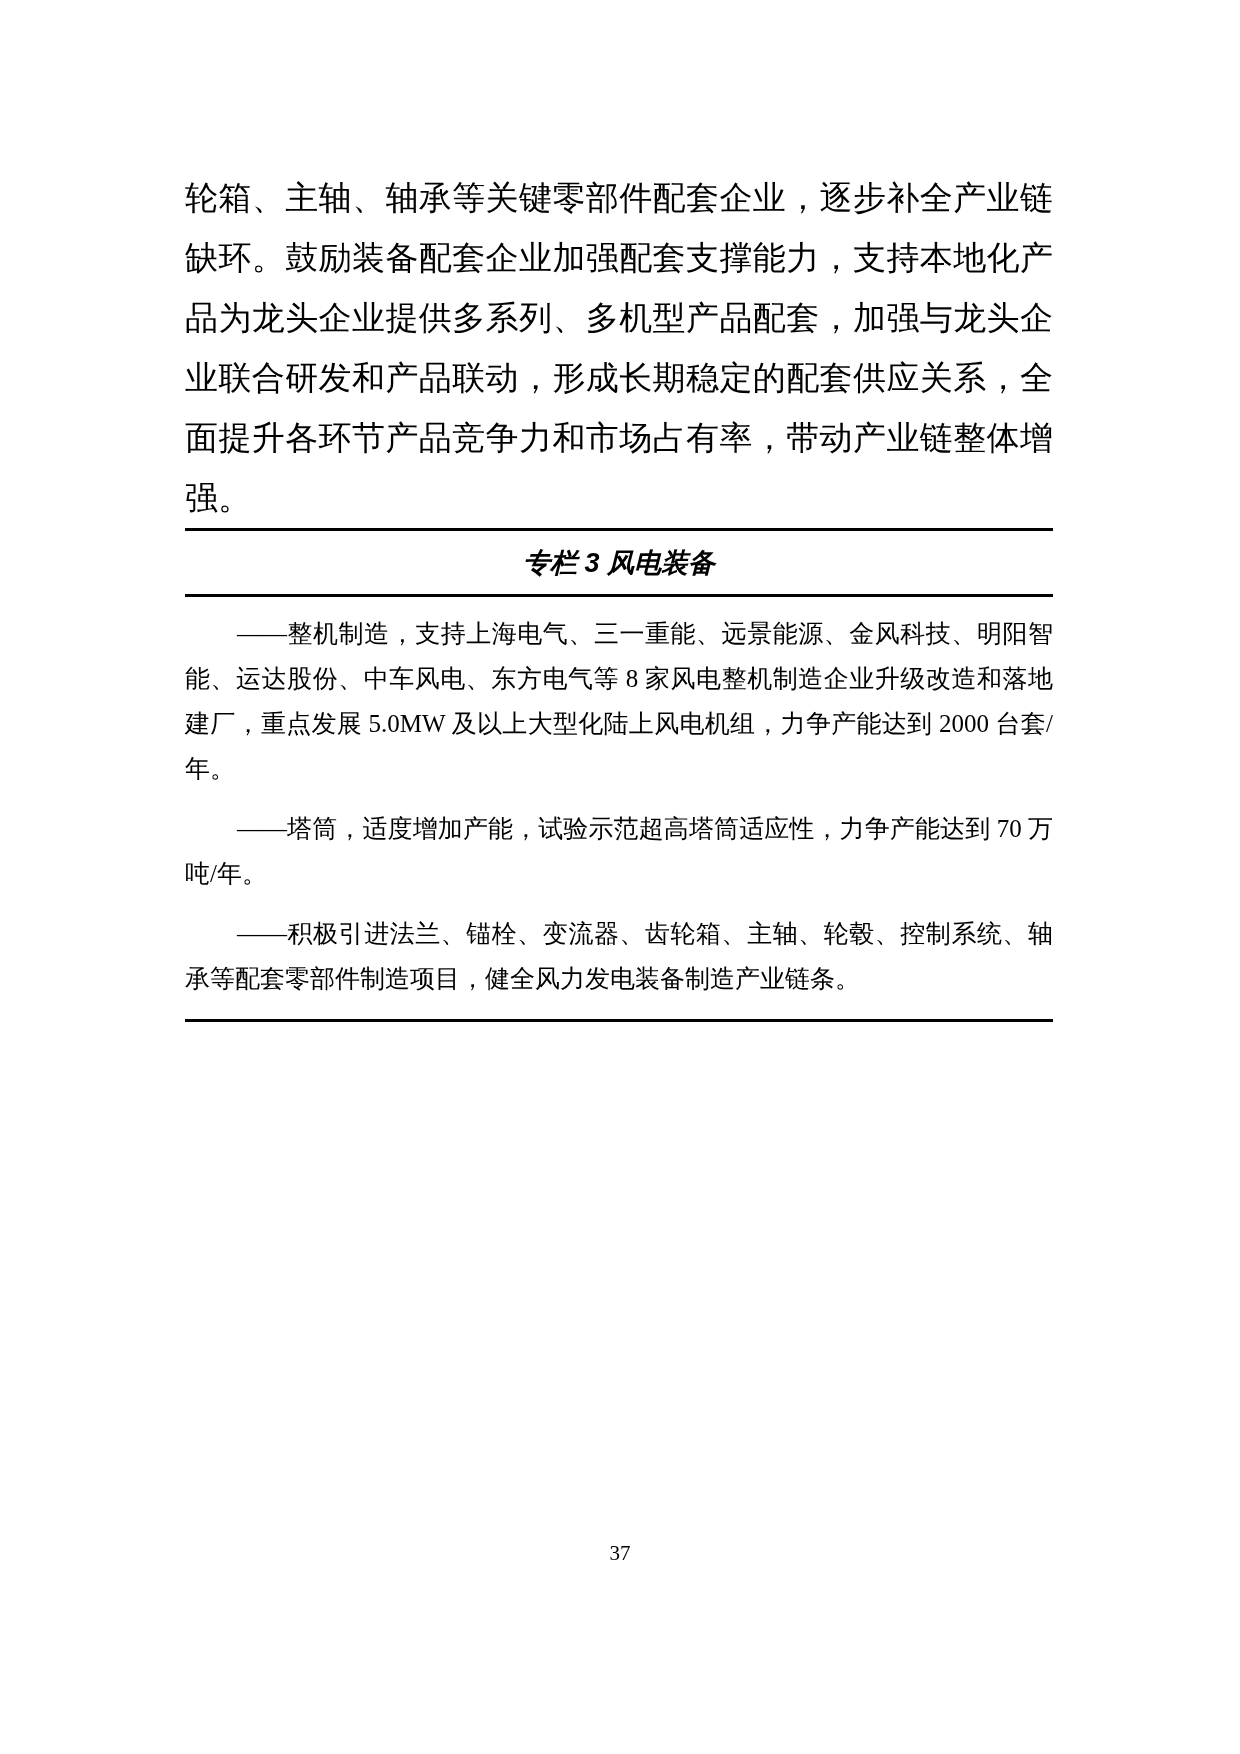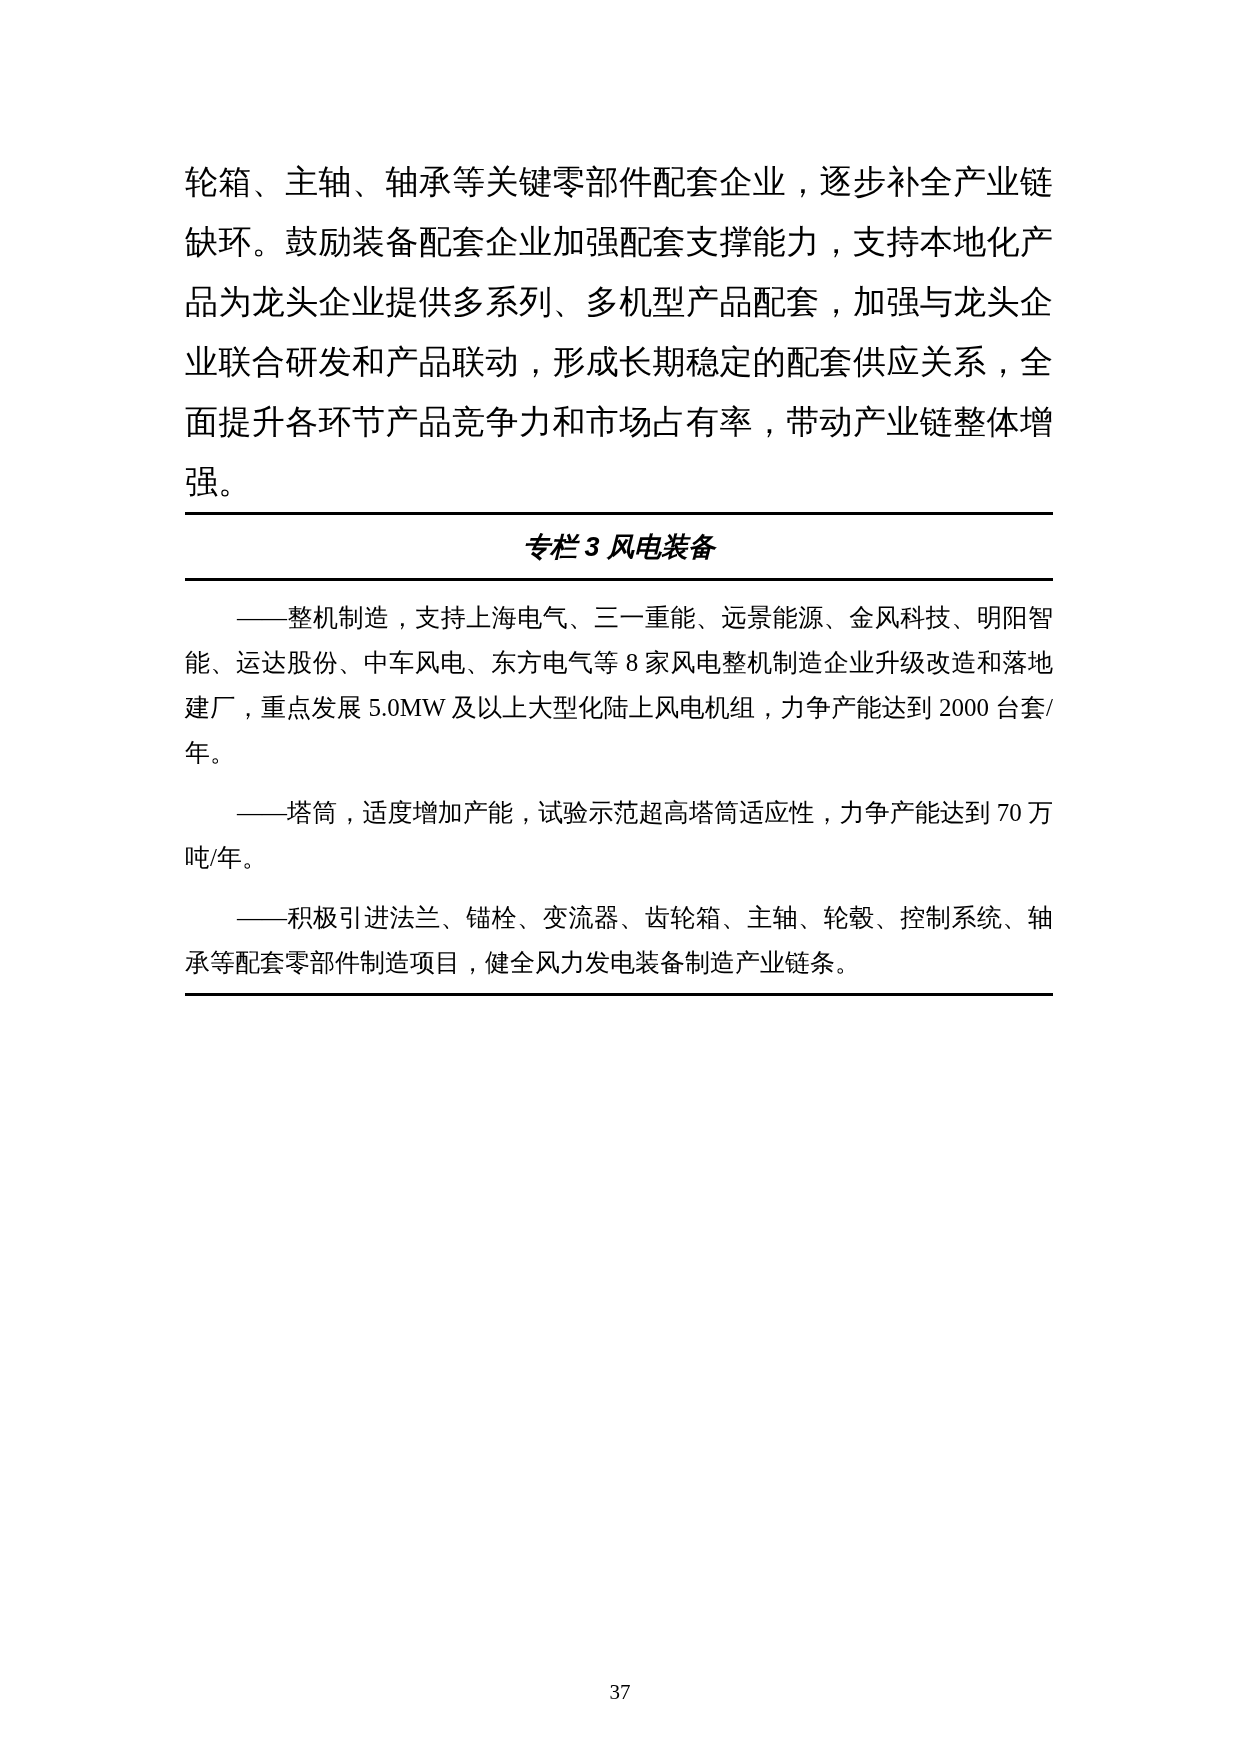--- a/index.html
+++ b/index.html
@@ -11,21 +11,21 @@
     height: 1754px;
     background: #ffffff;
     color: #000000;
     position: relative;
     font-family: "Liberation Serif", "DejaVu Serif", serif;
     overflow: hidden;
   }
   .content {
     position: absolute;
     left: 185px;
-    top: 152px;
+    top: 168px;
     width: 868px;
   }
   .intro {
     margin: 0;
     font-size: 33px;
     line-height: 60px;
     text-align: justify;
     text-justify: inter-character;
     word-break: break-all;
   }
@@ -38,37 +38,37 @@
     border-bottom: 3px solid #000000;
     text-align: center;
     font-family: "Liberation Sans", "DejaVu Sans", sans-serif;
     font-weight: 700;
     font-size: 27px;
     line-height: 40px;
     padding: 12px 0 11px 0;
     font-style: italic;
   }
   .box-body {
-    padding: 14px 0 8px 0;
+    padding: 14px 0 18px 0;
   }
   .box-p {
     margin: 0 0 15px 0;
     font-size: 25px;
     line-height: 45px;
     text-align: justify;
     text-justify: inter-character;
     word-break: break-all;
     text-indent: 52px;
   }
   .box-p:last-child {
     margin-bottom: 0;
   }
   .page-num {
     position: absolute;
-    top: 1680px;
+    top: 1541px;
     left: 0;
     width: 100%;
     text-align: center;
     font-size: 21px;
     line-height: 24px;
   }
 </style>
 </head>
 <body>
 

